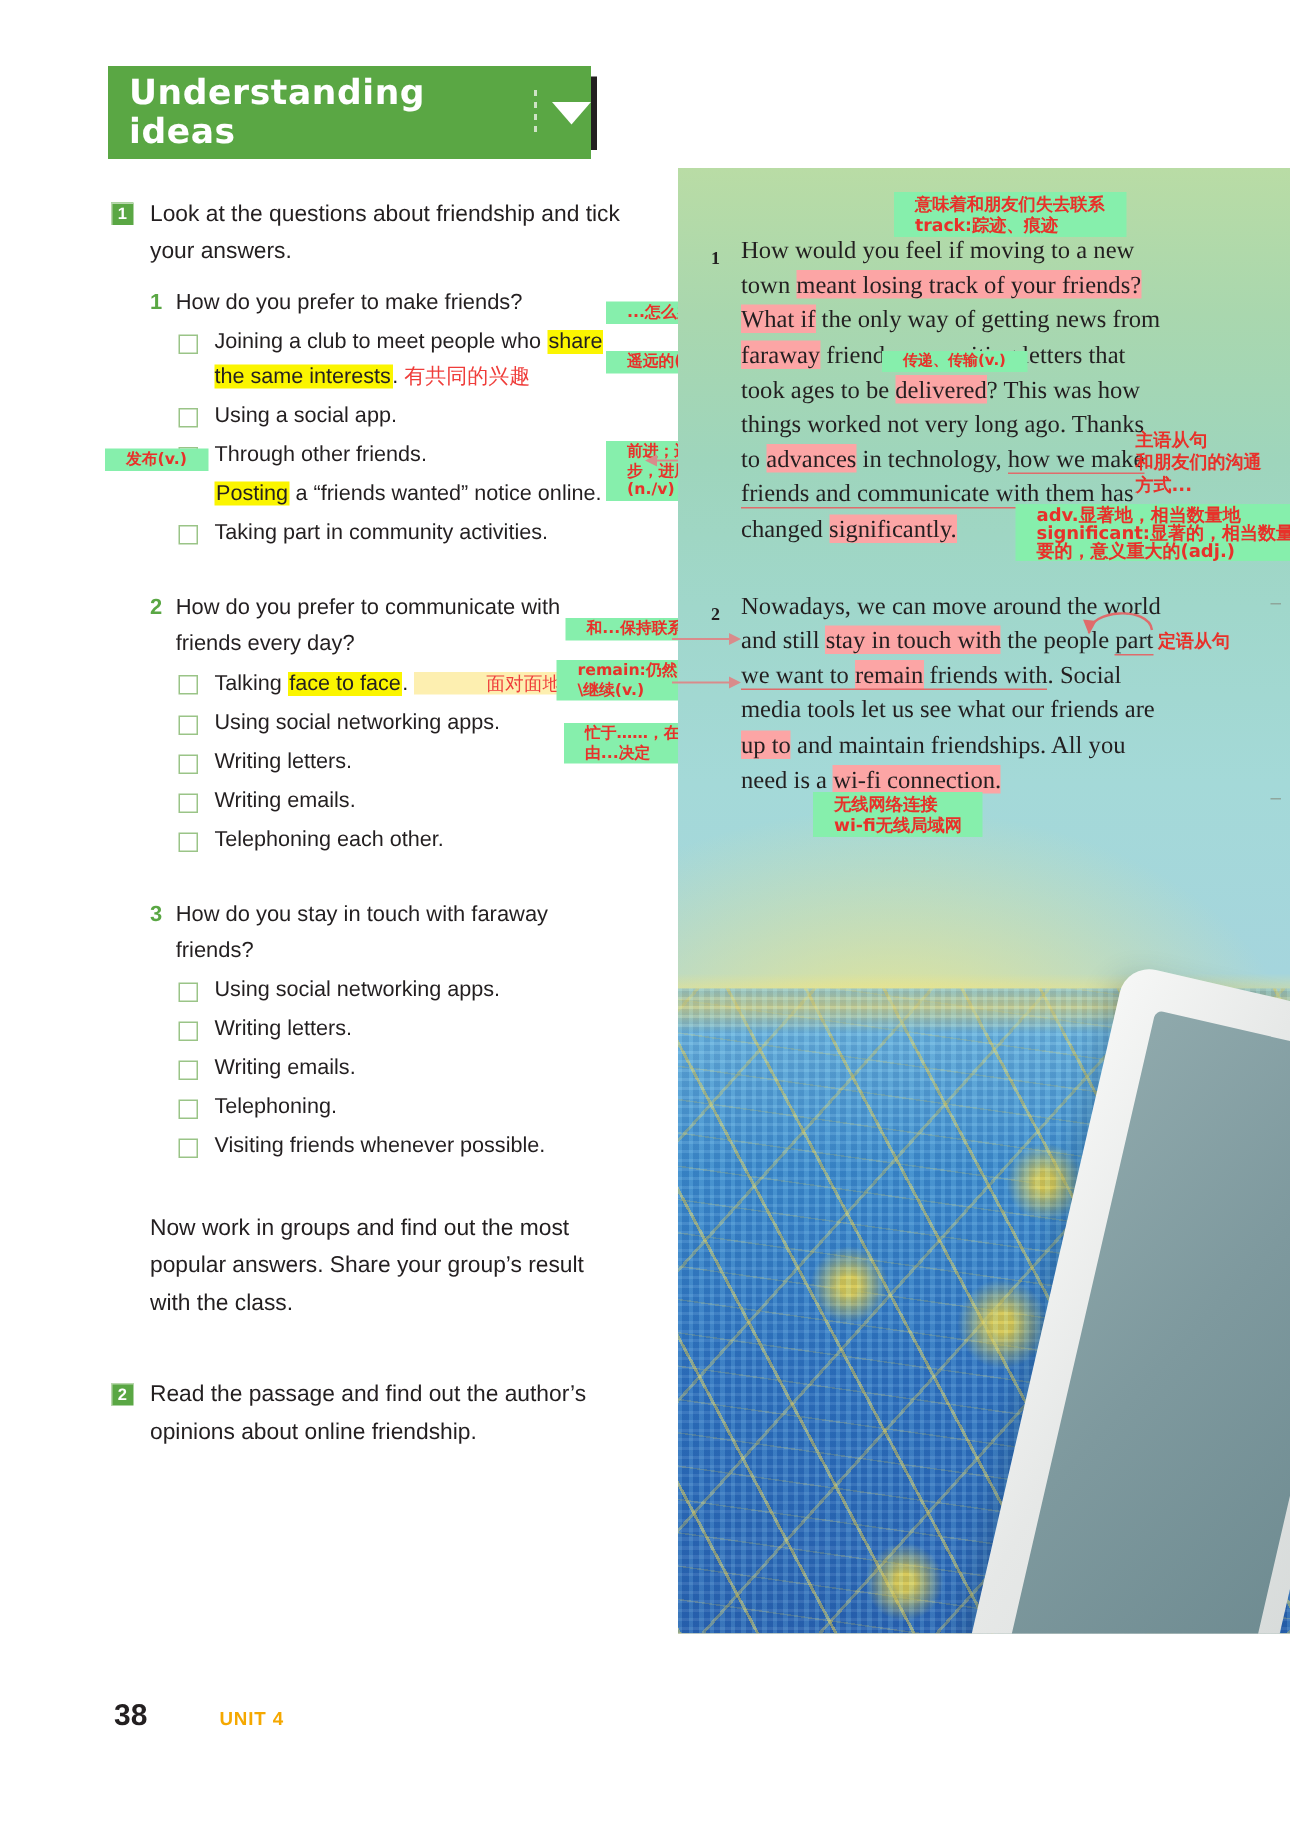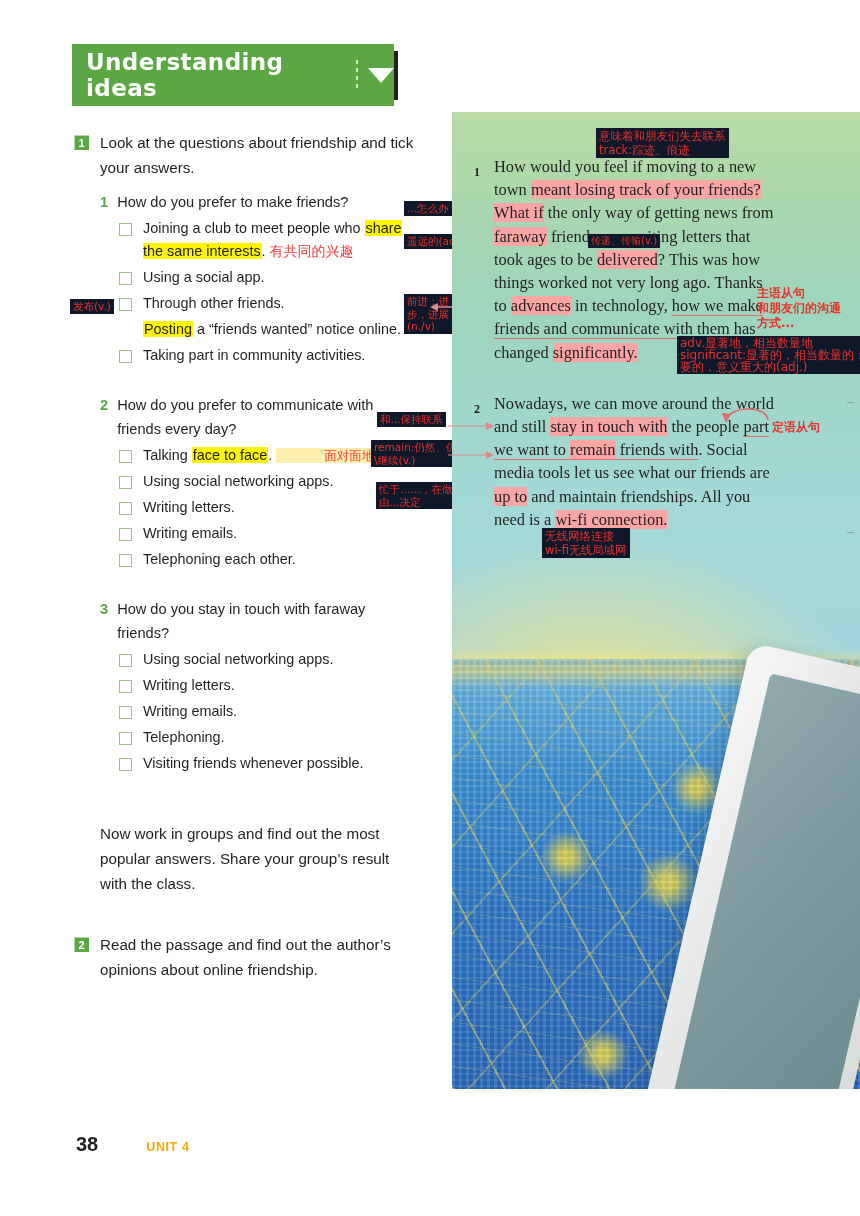--- a/index.html
+++ b/index.html
@@ -93,28 +93,28 @@
   .para{
     font-size:15.2px;line-height:25px;
     margin-left:26px;width:300px;
   }
 
   
   .hl{background:#fbf500;padding:0 1px;}
   .cn-red{color:#ef3d3a;font-family:"DejaVu Sans",sans-serif;font-size:14px;}
   .note{
     position:absolute;
-    background:#0f172a;
+    background:#86efac;
     color:#e8312a;
     font-family:"DejaVu Sans",sans-serif;
     font-size:10.5px;
     line-height:12.5px;
-    padding:1px 3px;
+    padding:1px 14px;
     white-space:pre;
-    font-weight:normal;
+    font-weight:bold;
   }
 
   
   .photo{
     position:absolute;left:452px;top:112px;
     width:408px;height:977px;
     overflow:hidden;
     background:linear-gradient(to bottom,
        #b9dca5 0%, #a9d7ae 10%, #9ed5bc 20%, #a0d7cb 30%,
        #a4d9d8 42%, #a5d5dd 55%, #a8d6e0 68%, #bfe0da 78%, #d8e3b8 85%, #e5e0a0 92%, #f0e59a 100%);
@@ -300,21 +300,21 @@
     <div class="opt">
       <span class="cbox"></span>
       <span class="opt-text">Telephoning.</span>
     </div>
     <div class="opt">
       <span class="cbox"></span>
       <span class="opt-text">Visiting friends whenever possible.</span>
     </div>
   </div>
 
-  <div class="para" style="margin-top:46px;">Now work in groups and find out the most popular answers. Share your group’s result with the class.</div>
+  <div class="para" style="margin-top:30px;">Now work in groups and find out the most popular answers. Share your group’s result with the class.</div>
 
   <div class="task" style="margin-top:36px;">
     <div class="task-badge">2</div>
     <div class="task-text">Read the passage and find out the author’s opinions about online friendship.</div>
   </div>
 </div>
 
 <div class="note" style="left:70px;top:299px;">发布(v.)</div>
 <div class="note" style="left:404px;top:201px;">...怎么办？</div>
 <div class="note" style="left:404px;top:234px;">遥远的(adj.)</div>

